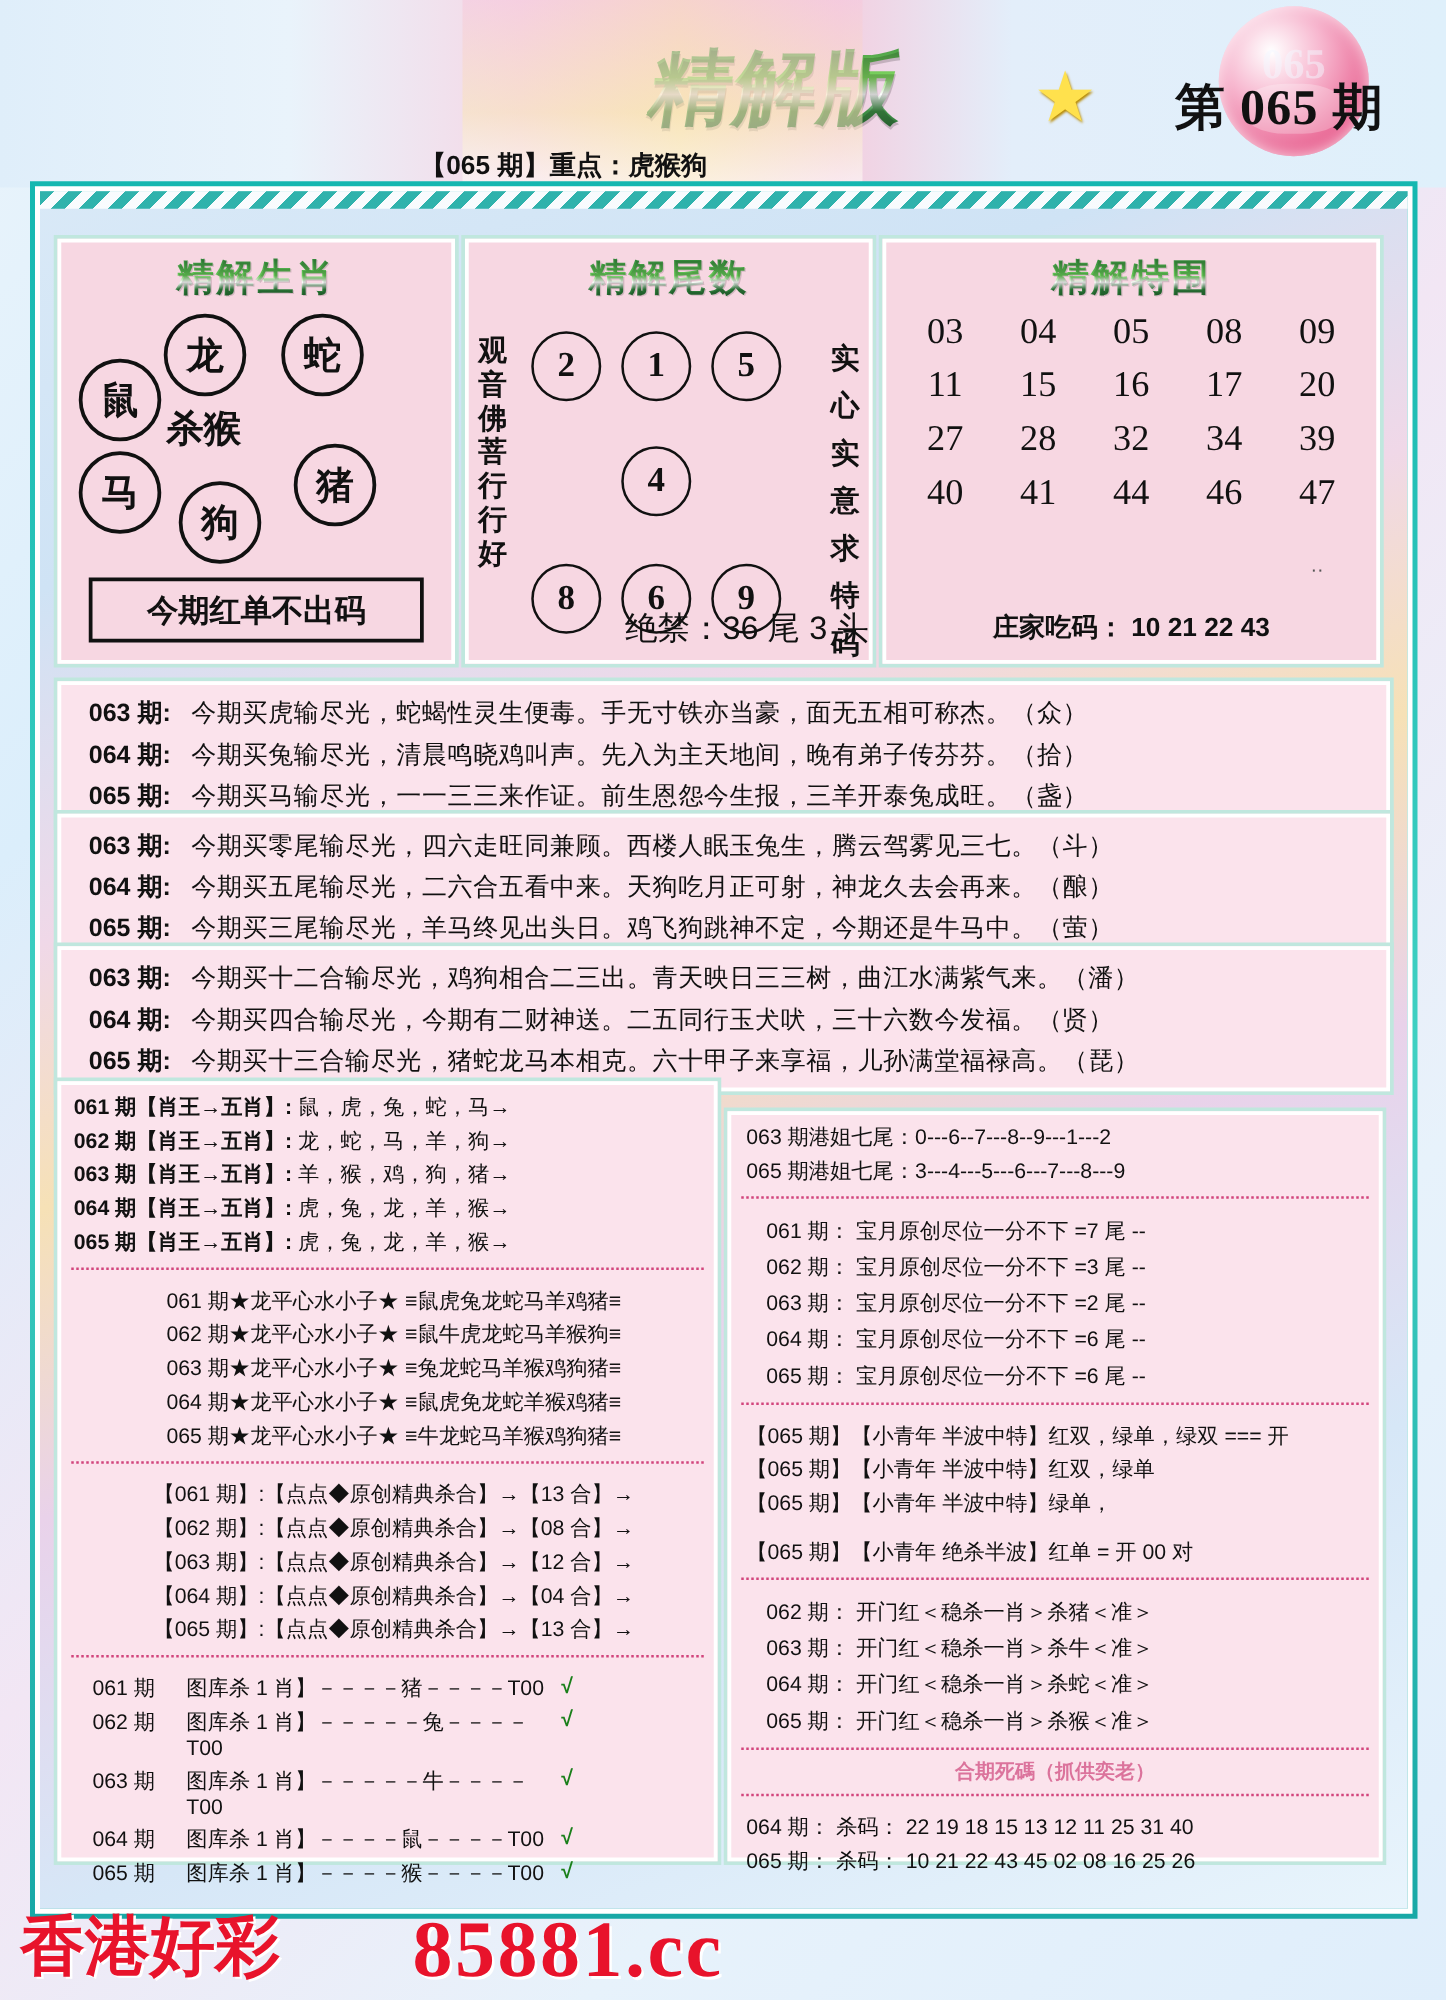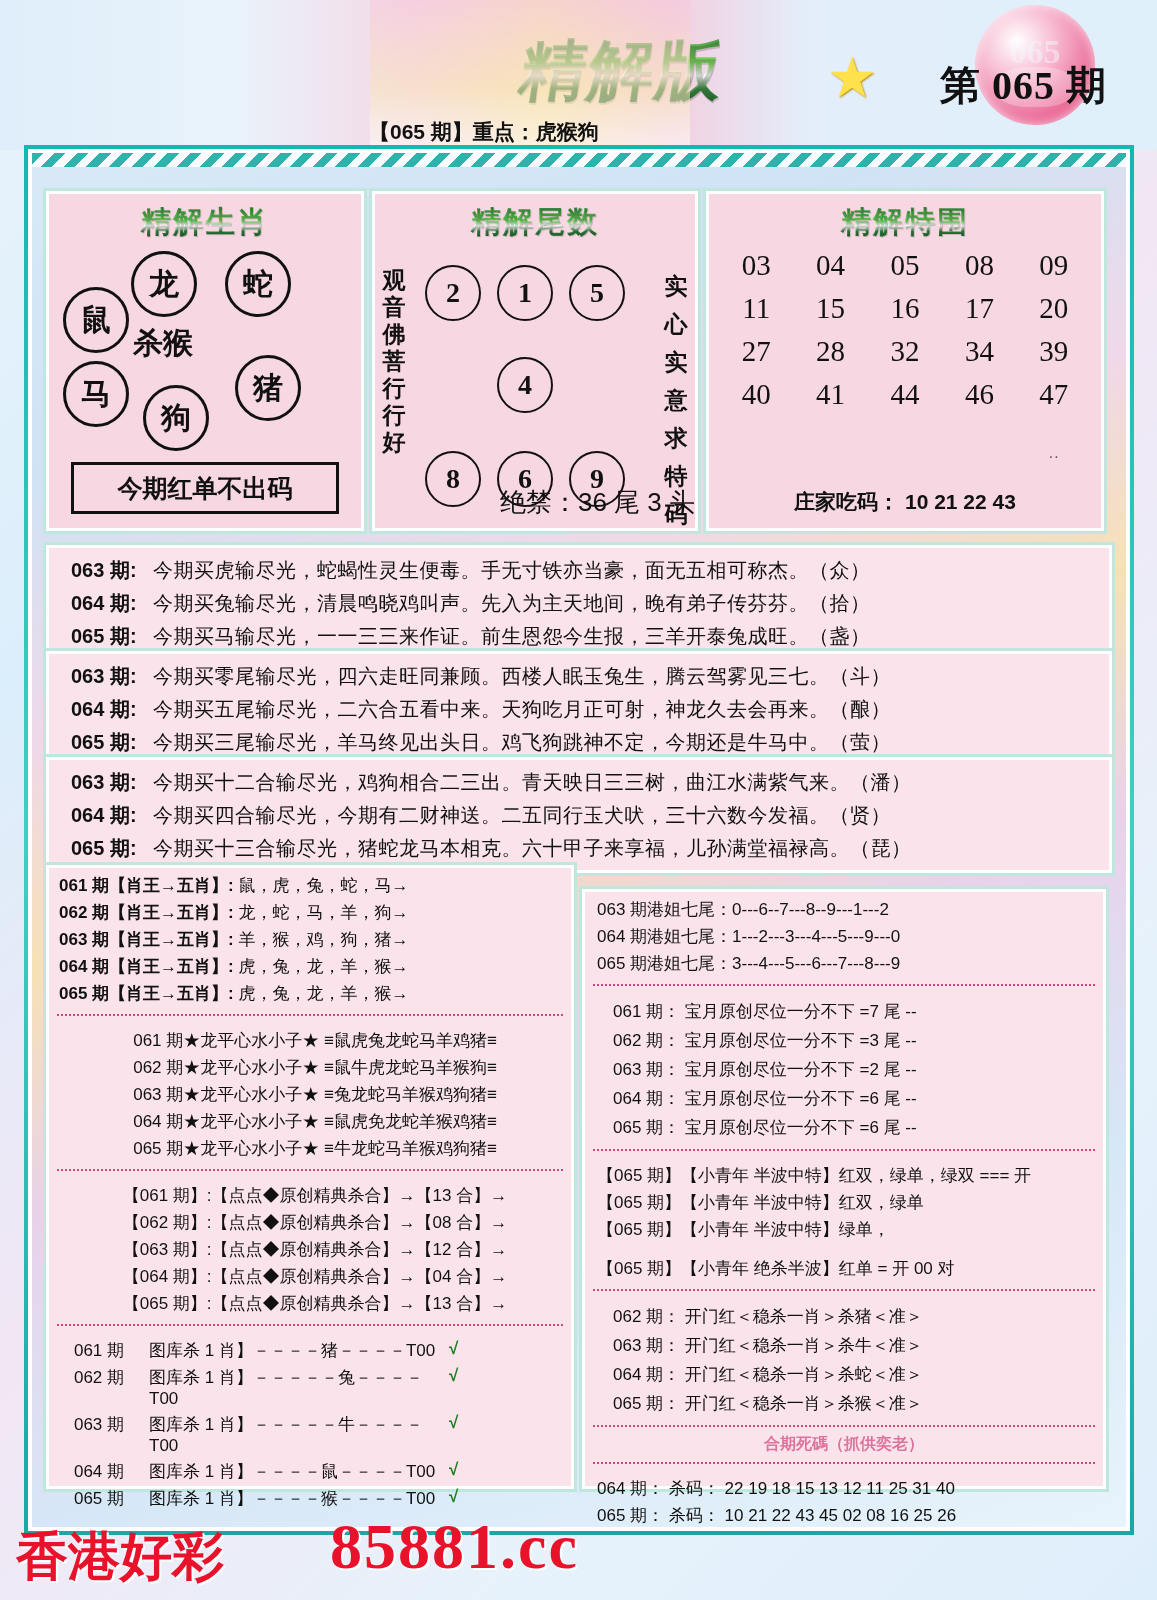--- a/index.html
+++ b/index.html
@@ -22,21 +22,21 @@
     border-radius:50%/60%;background:rgba(255,255,255,.25);}
   .logo{position:absolute;left:520px;top:26px;font-size:66px;font-weight:bold;
     font-family:"Liberation Serif",serif;
     background:linear-gradient(180deg,#2f7f3a 0%,#7fd65f 40%,#ffffff 55%,#3f8f46 70%,#1c5d2b 100%);
     -webkit-background-clip:text;background-clip:text;color:transparent;
     text-shadow:1px 2px 0 rgba(0,0,0,.18);letter-spacing:2px;transform:skewX(-8deg);}
   .star{position:absolute;left:827px;top:50px;width:64px;height:64px;color:#ffe14d;font-size:56px;line-height:56px;
     text-shadow:1px 1px 2px #b88a00;}
   .issue{position:absolute;left:940px;top:58px;font-size:40px;font-weight:bold;color:#111;
     font-family:"Liberation Serif",serif;letter-spacing:1px;}
-  .focusline{position:absolute;left:336px;top:118px;font-size:21px;color:#111;font-weight:bold;margin-left:33px;}
+  .focusline{position:absolute;left:336px;top:118px;font-size:21px;color:#111;font-weight:bold;}
 
   
   .frame{position:absolute;left:24px;top:145px;width:1110px;height:1390px;
     background:linear-gradient(180deg,#15b7b0,#3fd0c2 50%,#18a8a6);padding:4px;box-sizing:border-box;}
   .frame2{width:100%;height:100%;box-sizing:border-box;border:4px solid #fff;
     background:linear-gradient(160deg,#d9e9f7 0%,#cfe3f5 18%,#f0d8e8 34%,#f6e1b6 46%,#e9d2ea 60%,#d6e7f7 78%,#e8f4fc 100%);
     position:relative;padding:8px;}
   .zigzag{position:absolute;left:0;top:0;width:100%;height:14px;
     background:repeating-linear-gradient(135deg,#12a99f 0 8px,#ffffff 8px 16px);opacity:.85;}
 
@@ -99,21 +99,21 @@
   .killtab .c2{width:300px;}
   .chk{color:#1a7f1a;font-weight:bold;}
   .rrow{font-size:17px;color:#111;padding:2px 0 2px 12px;white-space:nowrap;}
   .rrow2{font-size:17px;color:#111;padding:3px 0 3px 28px;white-space:nowrap;}
   .title-red{color:#c2185b;font-weight:bold;text-align:center;font-size:16px;}
 
   
   .footer{position:absolute;left:0;bottom:0;width:1157px;height:72px;}
   .f1{position:absolute;left:16px;bottom:8px;font-size:52px;font-weight:bold;color:#e8132b;
     font-family:"Liberation Serif",serif;text-shadow:2px 2px 0 #fff;}
-  .f2{position:absolute;left:330px;bottom:16px;font-size:64px;font-weight:bold;color:#e8132b;
+  .f2{position:absolute;left:330px;bottom:3px;font-size:64px;font-weight:bold;color:#e8132b;
     font-family:"Liberation Serif",serif;text-shadow:2px 2px 0 #fff;letter-spacing:2px;}
   .dim{opacity:.55;}
 </style>
 </head>
 <body>
 
 <div class="topband">
   <div class="ball">
     <div class="ballnum">065</div>
   </div>
@@ -294,21 +294,20 @@
             <span class="c1">065 期</span>
             <span class="c2"><span>图库杀 1 肖】</span><span>－－－－</span><span>猴</span><span>－－－－</span><span>T00</span></span>
             <span class="chk">√</span>
           </div>
         </div>
       </div>
 
       <div class="colR">
         <div class="grp">
           <div class="rrow">063 期港姐七尾：0---6--7---8--9---1---2</div>
-          <div class="rrow">064 期港姐七尾：1---2---3---4---5---9---0</div>
           <div class="rrow">065 期港姐七尾：3---4---5---6---7---8---9</div>
         </div>
 
         <hr class="hr">
 
         <div class="grp">
           <div class="rrow2">061 期：  宝月原创尽位一分不下 =7 尾 --</div>
           <div class="rrow2">062 期：  宝月原创尽位一分不下 =3 尾 --</div>
           <div class="rrow2">063 期：  宝月原创尽位一分不下 =2 尾 --</div>
           <div class="rrow2">064 期：  宝月原创尽位一分不下 =6 尾 --</div>

